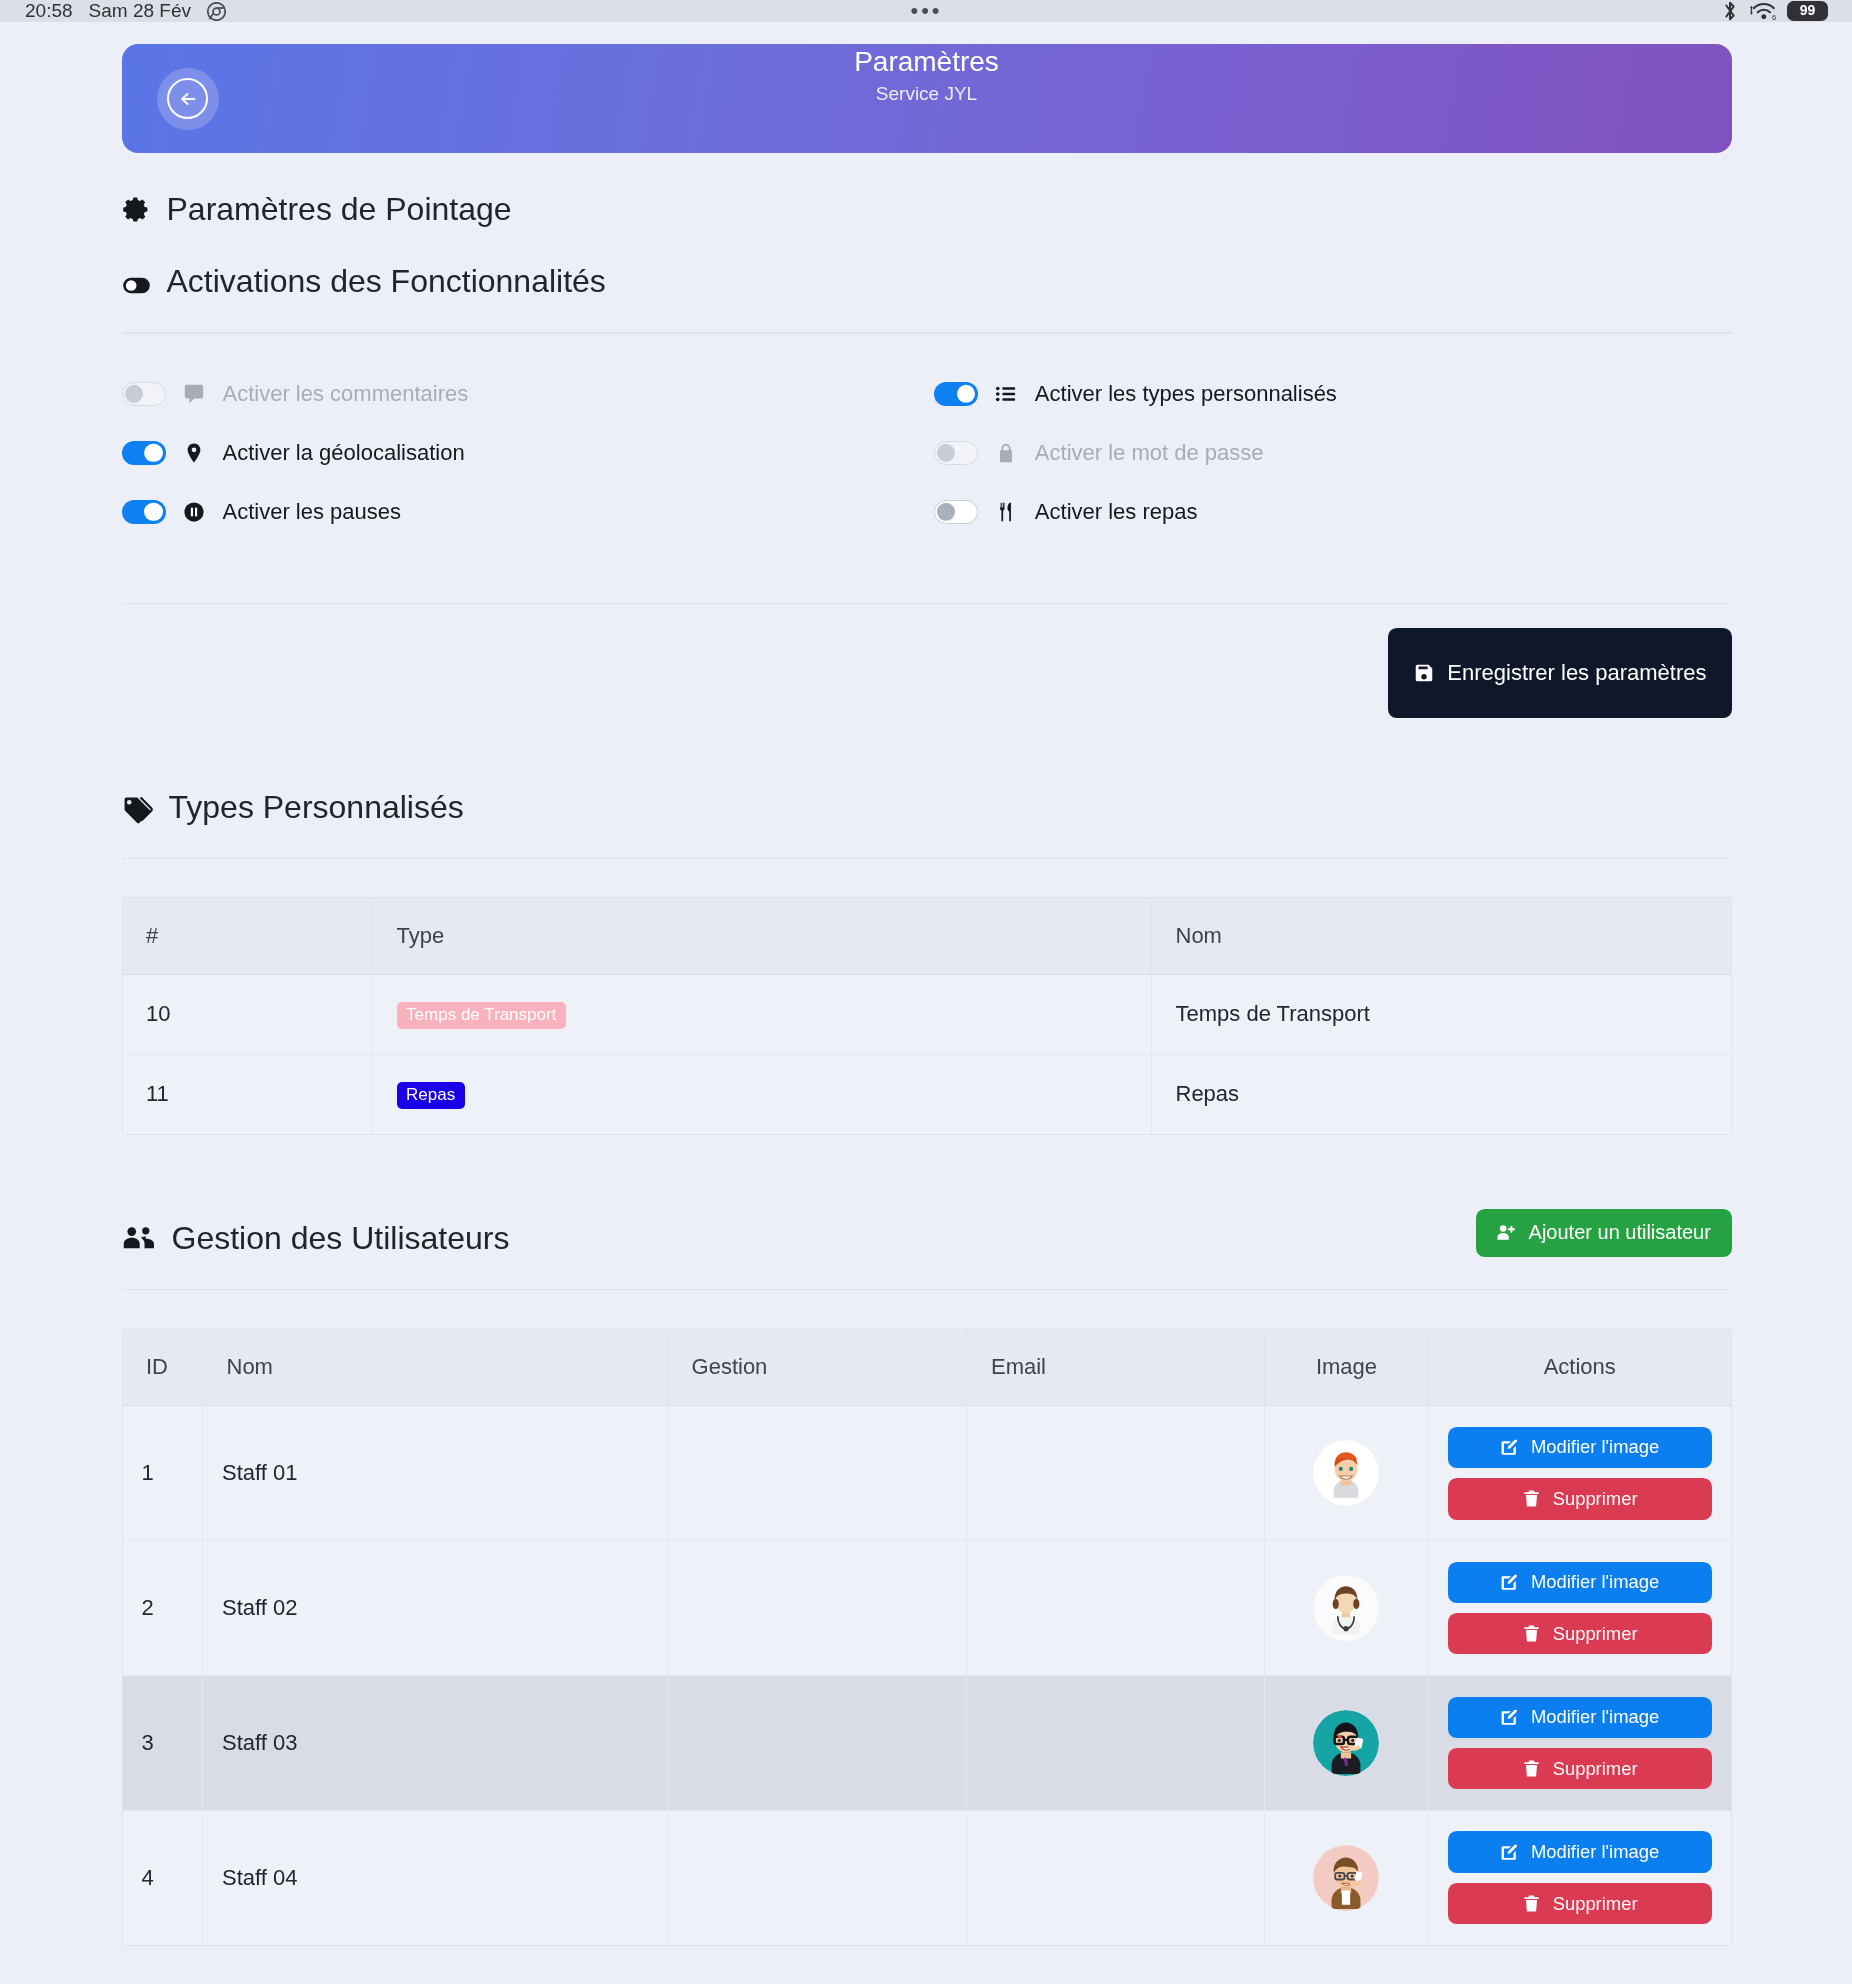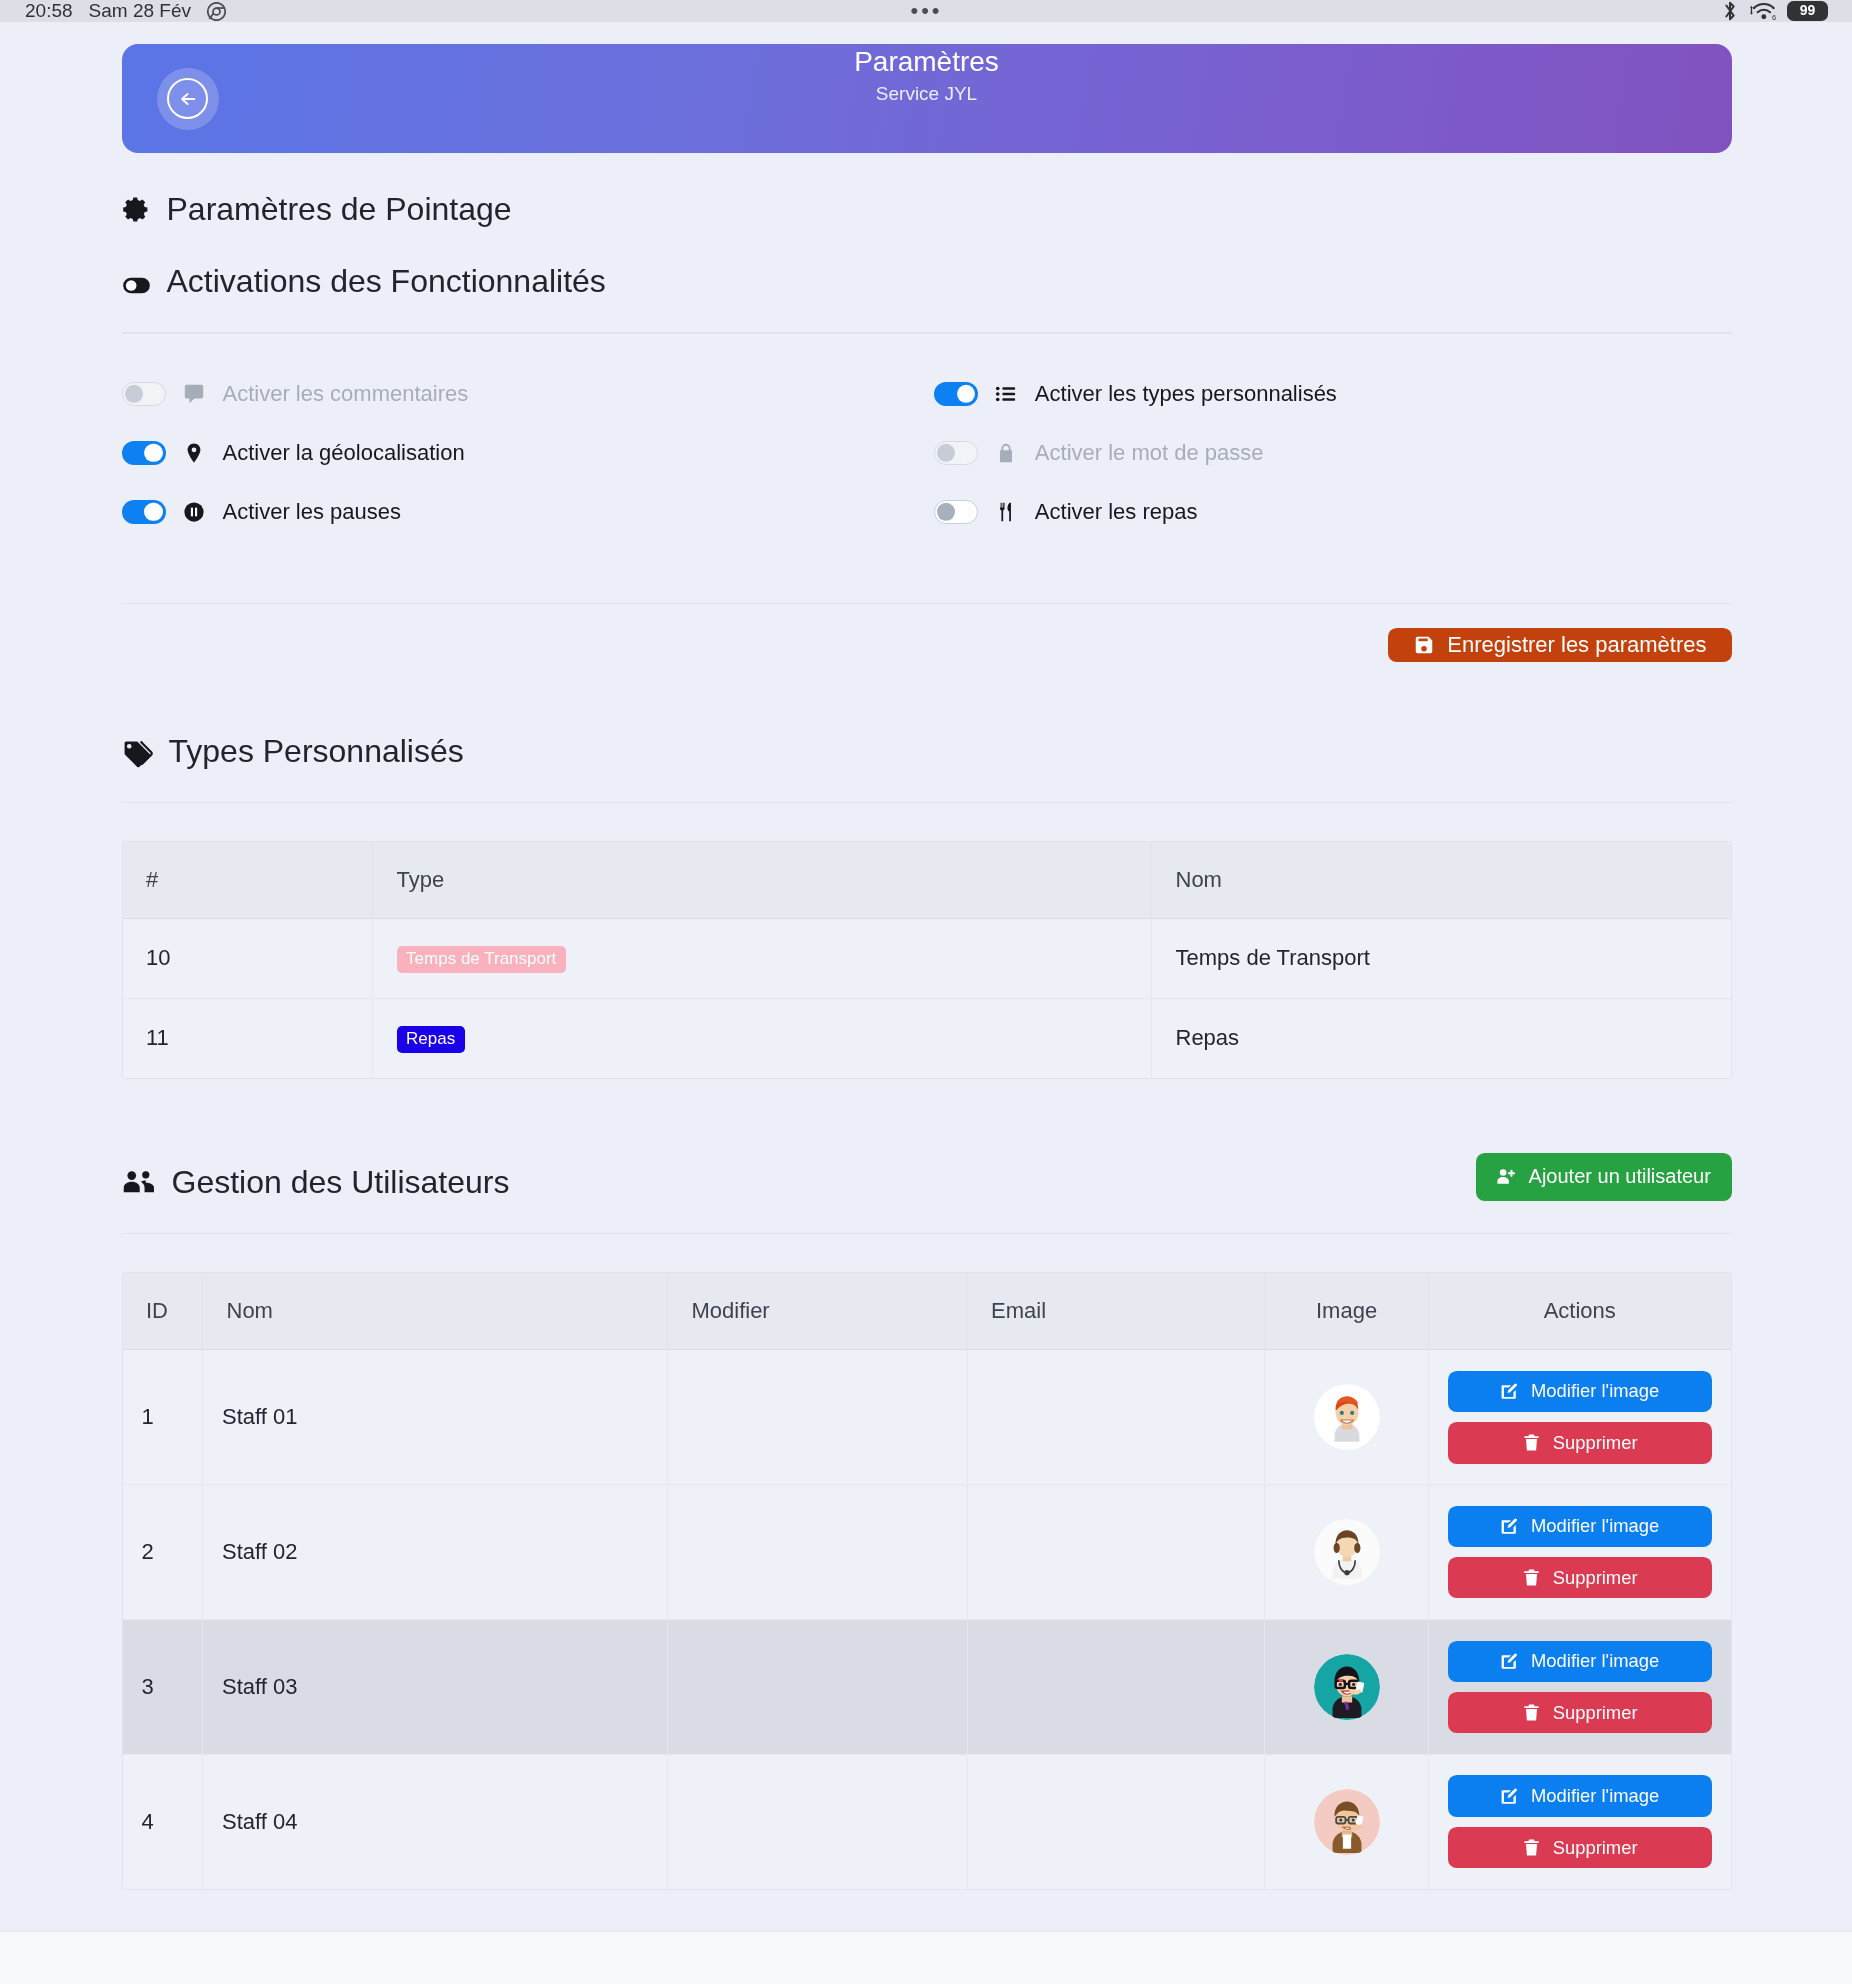--- a/index.html
+++ b/index.html
@@ -120,21 +120,21 @@
   .ticon.dim svg { fill: #a7adb8; }
 
   
   .btnrow { display: flex; justify-content: flex-end; padding: 23.5px 0 0 0; }
   .btn {
     display: inline-flex; align-items: center; gap: 11.8px;
     border: none; border-radius: 8.8px; cursor: pointer;
     font-family: "Liberation Sans", sans-serif;
     color: #fff;
   }
-  .btn-save { background: #c2410c; font-size: 22px; padding: 4px 25px; }
+  .btn-save { background: #0f172a; font-size: 22px; padding: 32px 25px; }
   .btn-add  { background: #27a243; font-size: 20px; padding: 12.5px 20.6px; }
   .btn-edit { background: #0b7ef0; font-size: 18.4px; padding: 9.6px 0; width: 100%; justify-content: center; }
   .btn-del  { background: #da3b52; font-size: 18.4px; padding: 9.6px 0; width: 100%; justify-content: center; }
 
   
   table { border-collapse: collapse; width: 100%; }
   .tbl {
     margin-top: 38px;
     border: 1.5px solid #dfe3ec;
     border-radius: 2.9px;
@@ -430,21 +430,21 @@
       </button>
     </div>
     <div class="hr"></div>
 
     <div class="tbl utbl">
       <table>
         <thead>
           <tr>
             <th class="u-id">ID</th>
             <th class="u-nom">Nom</th>
-            <th class="u-serv">Modifier</th>
+            <th class="u-serv">Gestion</th>
             <th class="u-mail">Email</th>
             <th class="u-img" style="text-align:center">Image</th>
             <th class="u-act" style="text-align:center">Actions</th>
           </tr>
         </thead>
         <tbody>
 
           <tr>
             <td class="u-id">1</td>
             <td class="u-nom">Staff 01</td>

